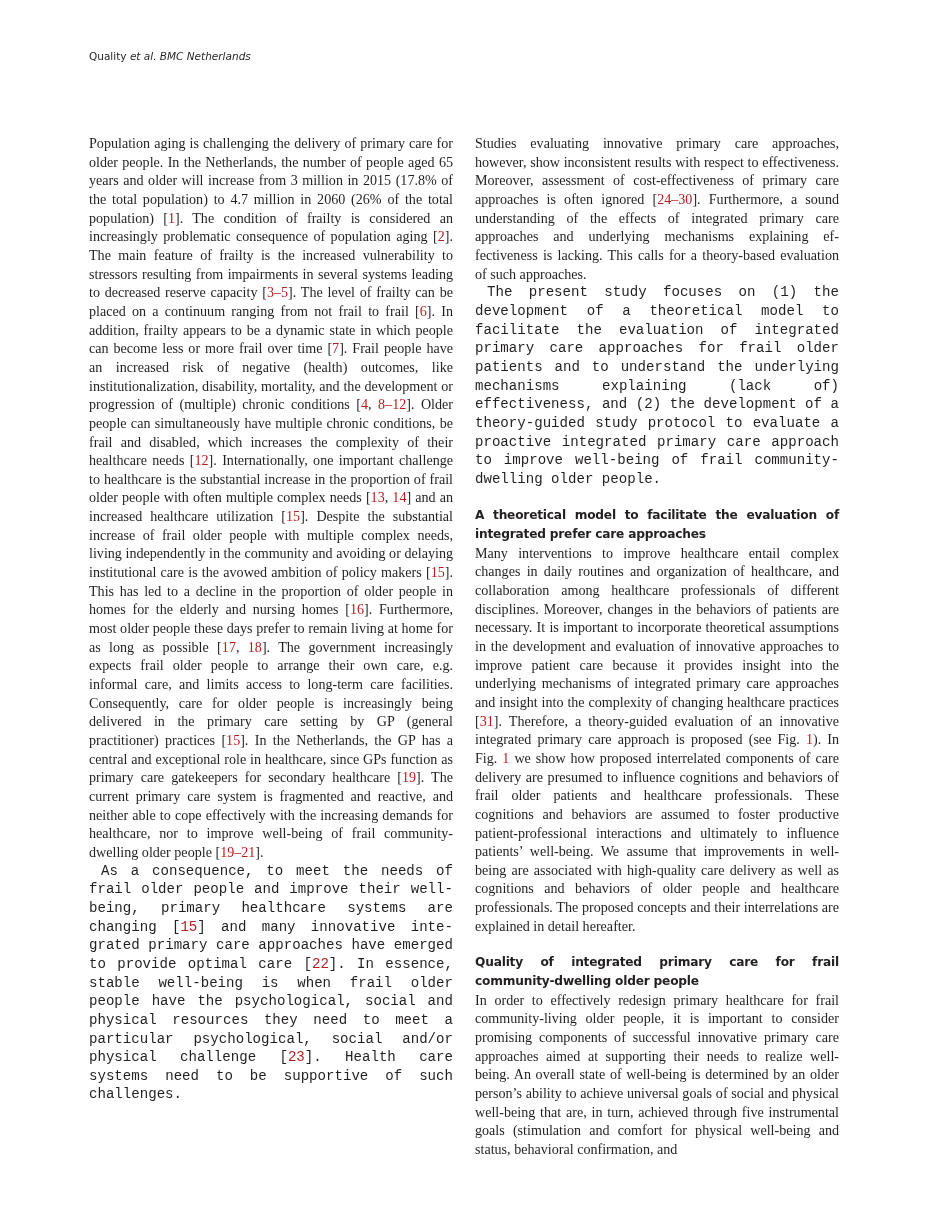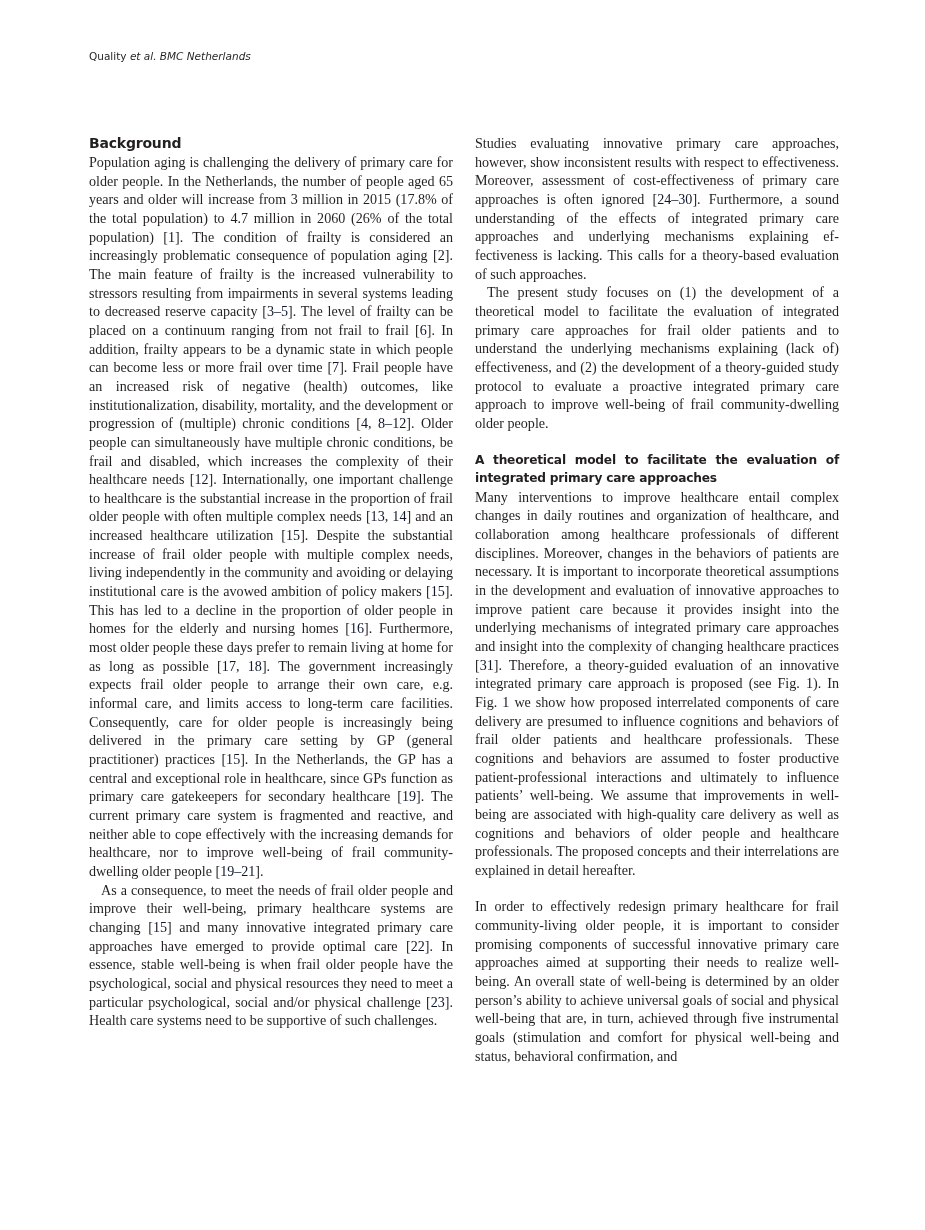--- a/index.html
+++ b/index.html
@@ -18,38 +18,38 @@
     .col-right { left: 475px; }
     .section-title {
       font-family: "DejaVu Sans", sans-serif; font-weight: bold; font-size: 14px;
       line-height: 19px; margin: 0; letter-spacing: -0.2px;
     }
     .subsection-title {
       font-family: "DejaVu Sans", sans-serif; font-weight: bold; font-size: 12.2px;
       line-height: 18.6px; margin: 0; letter-spacing: -0.2px;
     }
     .para { margin: 0; }
-    .para.indent { text-indent: 12px; }
+    .para.indent { text-indent: 12px; font-family: Liberation Mono, monospace; }
     .gap { height: 18px; }
-    a.cite { color: #0f172a; text-decoration: none; }
+    a.cite { color: #b91c1c; text-decoration: none; }
   </style>
 </head>
 <body>
 
 <div>
   <div class="running-head"><span>Quality</span> <i>et al.</i> <i>BMC Netherlands</i></div>
 
   <div class="col col-left">
-    <h2 class="section-title">Background</h2>
     <p class="para"><span>Population aging is challenging the delivery of primary care for older people. In the Netherlands, the number of people aged 65 years and older will increase from 3 mil­lion in 2015 (17.8% of the total population) to 4.7 mil­lion in 2060 (26% of the total population) [</span><a class="cite">1</a><span>]. The condition of frailty is considered an increasingly prob­lematic consequence of population aging [</span><a class="cite">2</a><span>]. The main feature of frailty is the increased vulnerability to stressors resulting from impairments in several systems leading to decreased reserve capacity [</span><a class="cite">3–5</a><span>]. The level of frailty can be placed on a continuum ranging from not frail to frail [</span><a class="cite">6</a><span>]. In addition, frailty appears to be a dy­namic state in which people can become less or more frail over time [</span><a class="cite">7</a><span>]. Frail people have an increased risk of negative (health) outcomes, like institutionalization, dis­ability, mortality, and the development or progression of (multiple) chronic conditions [</span><a class="cite">4</a><span>, </span><a class="cite">8–12</a><span>]. Older people can simultaneously have multiple chronic conditions, be frail and disabled, which increases the complexity of their healthcare needs [</span><a class="cite">12</a><span>]. Internationally, one import­ant challenge to healthcare is the substantial increase in the proportion of frail older people with often multiple complex needs [</span><a class="cite">13</a><span>, </span><a class="cite">14</a><span>] and an increased healthcare utilization [</span><a class="cite">15</a><span>]. Despite the substantial increase of frail older people with multiple complex needs, living inde­pendently in the community and avoiding or delaying institutional care is the avowed ambition of policy makers [</span><a class="cite">15</a><span>]. This has led to a decline in the proportion of older people in homes for the elderly and nursing homes [</span><a class="cite">16</a><span>]. Furthermore, most older people these days prefer to remain living at home for as long as possible [</span><a class="cite">17</a><span>, </span><a class="cite">18</a><span>]. The government increasingly expects frail older people to arrange their own care, e.g. informal care, and limits access to long-term care facilities. Consequently, care for older people is increasingly being delivered in the primary care setting by GP (general practitioner) practices [</span><a class="cite">15</a><span>]. In the Netherlands, the GP has a central and exceptional role in healthcare, since GPs function as primary care gatekeepers for secondary healthcare [</span><a class="cite">19</a><span>]. The current primary care system is fragmented and re­active, and neither able to cope effectively with the in­creasing demands for healthcare, nor to improve well-being of frail community-dwelling older people [</span><a class="cite">19–21</a><span>].</span></p>
     <p class="para indent"><span>As a consequence, to meet the needs of frail older people and improve their well-being, primary healthcare systems are changing [</span><a class="cite">15</a><span>] and many innovative inte­grated primary care approaches have emerged to provide optimal care [</span><a class="cite">22</a><span>]. In essence, stable well-being is when frail older people have the psychological, social and physical resources they need to meet a particular psy­chological, social and/or physical challenge [</span><a class="cite">23</a><span>]. Health care systems need to be supportive of such challenges.</span></p>
   </div>
 
   <div class="col col-right">
     <p class="para"><span>Studies evaluating innovative primary care approaches, however, show inconsistent results with respect to effective­ness. Moreover, assessment of cost-effectiveness of primary care approaches is often ignored [</span><a class="cite">24–30</a><span>]. Furthermore, a sound understanding of the effects of integrated primary care approaches and underlying mechanisms explaining ef­fectiveness is lacking. This calls for a theory-based evalu­ation of such approaches.</span></p>
     <p class="para indent"><span>The present study focuses on (1) the development of a theoretical model to facilitate the evaluation of inte­grated primary care approaches for frail older patients and to understand the underlying mechanisms explain­ing (lack of) effectiveness, and (2) the development of a theory-guided study protocol to evaluate a proactive in­tegrated primary care approach to improve well-being of frail community-dwelling older people.</span></p>
     <div class="gap"></div>
-    <h3 class="subsection-title">A theoretical model to facilitate the evaluation of integrated primary care approaches</h3>
+    <h3 class="subsection-title">A theoretical model to facilitate the evaluation of integrated prefer care approaches</h3>
     <p class="para"><span>Many interventions to improve healthcare entail com­plex changes in daily routines and organization of healthcare, and collaboration among healthcare profes­sionals of different disciplines. Moreover, changes in the behaviors of patients are necessary. It is important to in­corporate theoretical assumptions in the development and evaluation of innovative approaches to improve pa­tient care because it provides insight into the underlying mechanisms of integrated primary care approaches and insight into the complexity of changing healthcare prac­tices [</span><a class="cite">31</a><span>]. Therefore, a theory-guided evaluation of an innovative integrated primary care approach is proposed (see Fig. </span><a class="cite">1</a><span>). In Fig. </span><a class="cite">1</a><span> we show how proposed interrelated components of care delivery are presumed to influence cognitions and behaviors of frail older patients and healthcare professionals. These cognitions and behaviors are assumed to foster productive patient-professional in­teractions and ultimately to influence patients’ well-being. We assume that improvements in well-being are associated with high-quality care delivery as well as cognitions and behaviors of older people and healthcare professionals. The proposed concepts and their interrela­tions are explained in detail hereafter.</span></p>
     <div class="gap"></div>
+    <h3 class="subsection-title">Quality of integrated primary care for frail community-dwelling older people</h3>
     <p class="para"><span>In order to effectively redesign primary healthcare for frail community-living older people, it is important to consider promising components of successful innovative primary care approaches aimed at supporting their needs to realize well-being. An overall state of well-being is determined by an older person’s ability to achieve universal goals of social and physical well-being that are, in turn, achieved through five instrumental goals (stimulation and comfort for phys­ical well-being and status, behavioral confirmation, and</span></p>
   </div>
 </div>
 
 </body></html>

